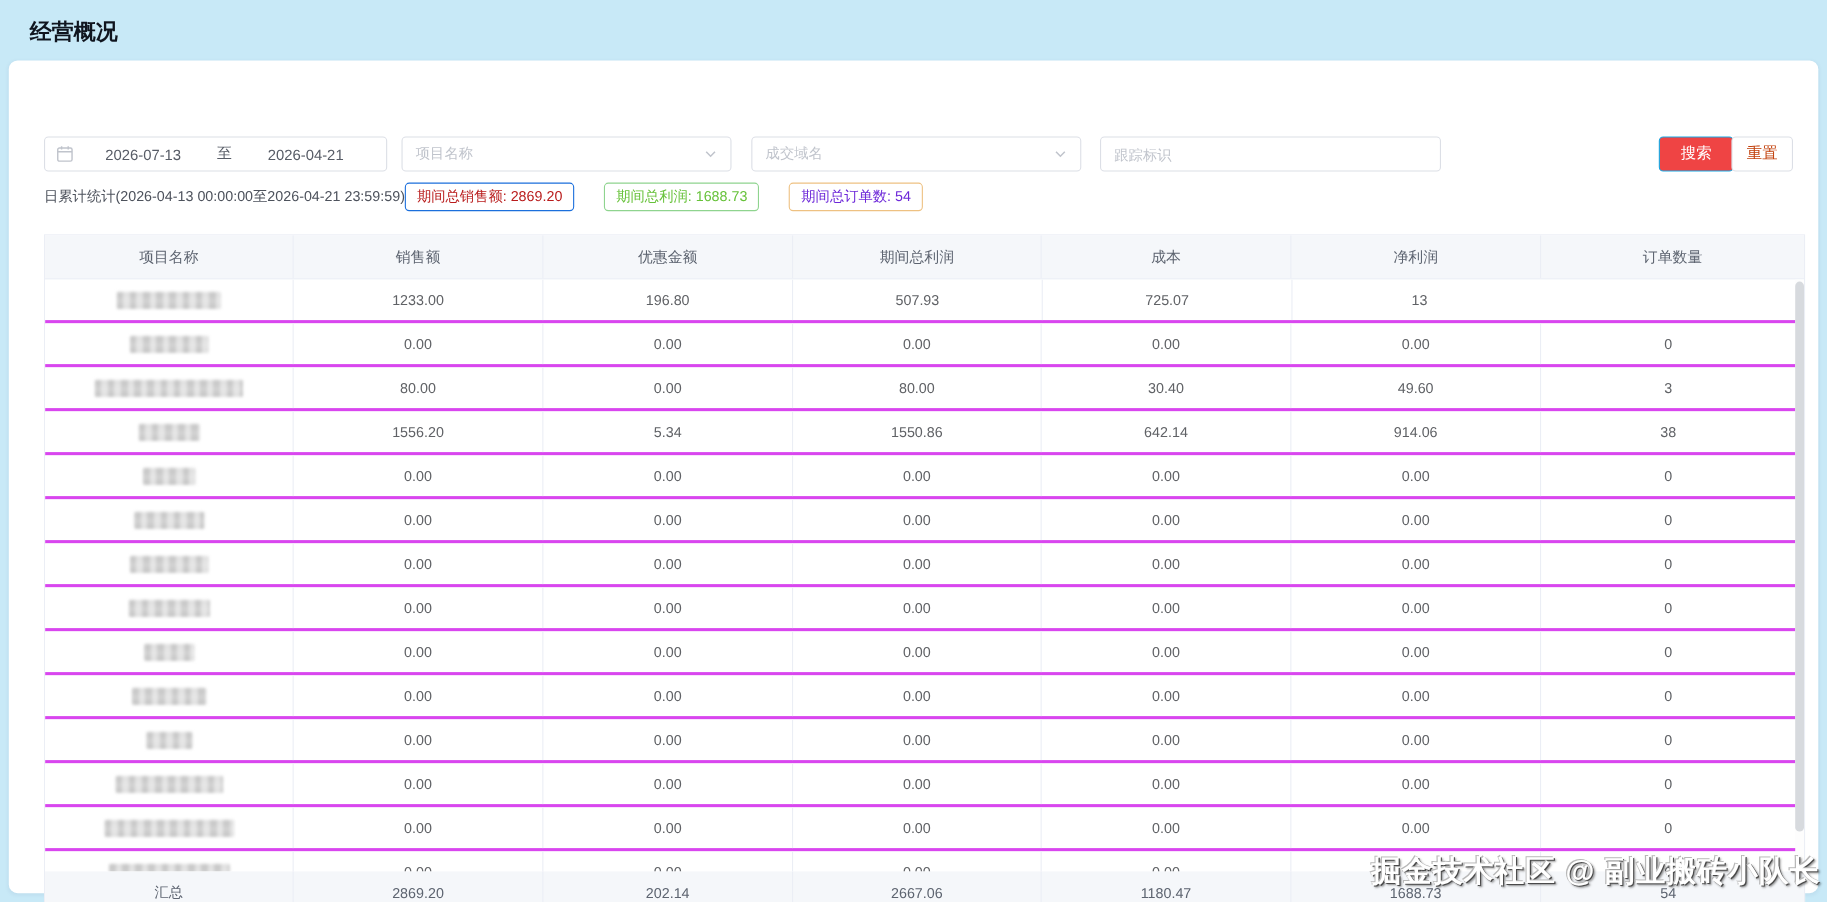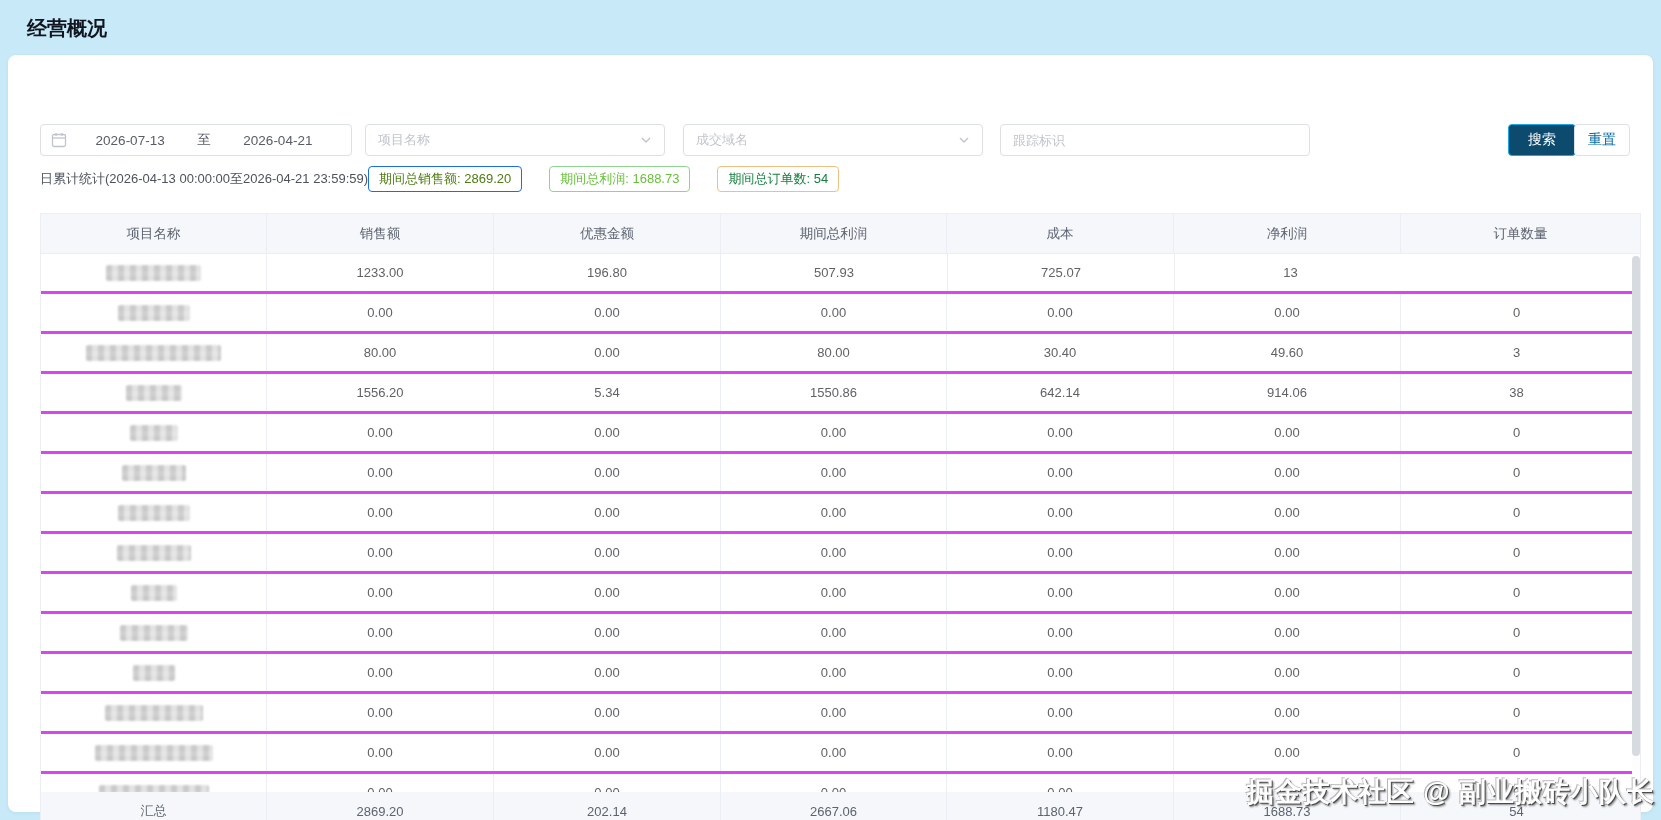--- a/index.html
+++ b/index.html
@@ -17,22 +17,22 @@
   .date-range .dtxt { flex:1; text-align:center; font-size:13.5px; }
   .date-range .sep { padding:0 4px; color:#575c66; font-size:13.5px; }
   .cal-icon { width:16px; height:16px; color:#c0c4cc; flex:none; }
   .select { padding:0 12px; color:#c0c4cc; cursor:pointer; justify-content:space-between; }
   .select.s1 { left:357px; width:300px; }
   .select.s2 { left:675px; width:300px; }
   .chev { width:12px; height:12px; color:#c0c4cc; flex:none; }
   .text-input { position:absolute; top:69px; left:992px; width:310px; height:32px; border:1px solid #dcdfe6; border-radius:4px; padding:0 12px; font-size:13px; color:#0f172a; font-family:inherit; outline:none; }
   .text-input::placeholder { color:#c0c4cc; }
   .btn { position:absolute; top:69px; height:32px; border-radius:4px; font-size:14px; cursor:pointer; font-family:inherit; }
-  .btn-primary { left:1500px; width:68px; background:#0c4a6e; border:1px solid #14a9e5; color:#fff; }
-  .btn-default { left:1566px; width:56px; background:#fff; border:1px solid #dcdfe6; color:#0369a1; }
+  .btn-primary { left:1500px; width:68px; background:#ef4444; border:1px solid #14a9e5; color:#fff; }
+  .btn-default { left:1566px; width:56px; background:#fff; border:1px solid #dcdfe6; color:#c2410c; }
 
   
   .stats-label { position:absolute; left:32px; top:111px; height:26px; line-height:26px; font-size:13px; color:#4d525c; }
   .badges { position:absolute; left:360px; top:111px; display:flex; gap:27px; }
   .badge { height:26px; line-height:24px; padding:0 10px; border-radius:4px; border:1px solid; background:#fff; font-size:13px; white-space:nowrap; }
 
   
   .table { position:absolute; left:32px; top:158px; width:1601px; border:1px solid #ebeef5; background:#fff; }
   .thead { display:flex; height:40px; background:#f5f7fa; border-bottom:1px solid #ebeef5; }
   .hcell { display:flex; align-items:center; justify-content:center; font-size:13.5px; color:#5d6470; border-right:1px solid #ebeef5; }
@@ -90,23 +90,23 @@
         </svg>
     </div>
 
     <input class="text-input" placeholder="跟踪标识" style="">
 
     <button class="btn btn-primary">搜索</button>
     <button class="btn btn-default">重置</button>
 
     <div class="stats-label">日累计统计(2026-04-13 00:00:00至2026-04-21 23:59:59)</div>
     <div class="badges">
-        <div class="badge" style="color: #4d7c0f; border-color: rgb(27, 111, 220);">期间总销售额: 2869.20</div>
+        <div class="badge" style="color: #b91c1c; border-color: rgb(27, 111, 220);">期间总销售额: 2869.20</div>
         <div class="badge" style="color: rgb(103, 194, 58); border-color: rgb(143, 212, 143);">期间总利润: 1688.73</div>
-        <div class="badge" style="color: #15803d; border-color: rgb(238, 193, 130);">期间总订单数: 54</div>
+        <div class="badge" style="color: #6d28d9; border-color: rgb(238, 193, 130);">期间总订单数: 54</div>
       </div>
 
     <div class="table">
       <div class="thead">
         <div class="hcell w0">项目名称</div>
         <div class="hcell w1">销售额</div>
         <div class="hcell w2">优惠金额</div>
         <div class="hcell w3">期间总利润</div>
         <div class="hcell w4">成本</div>
         <div class="hcell w5">净利润</div>

